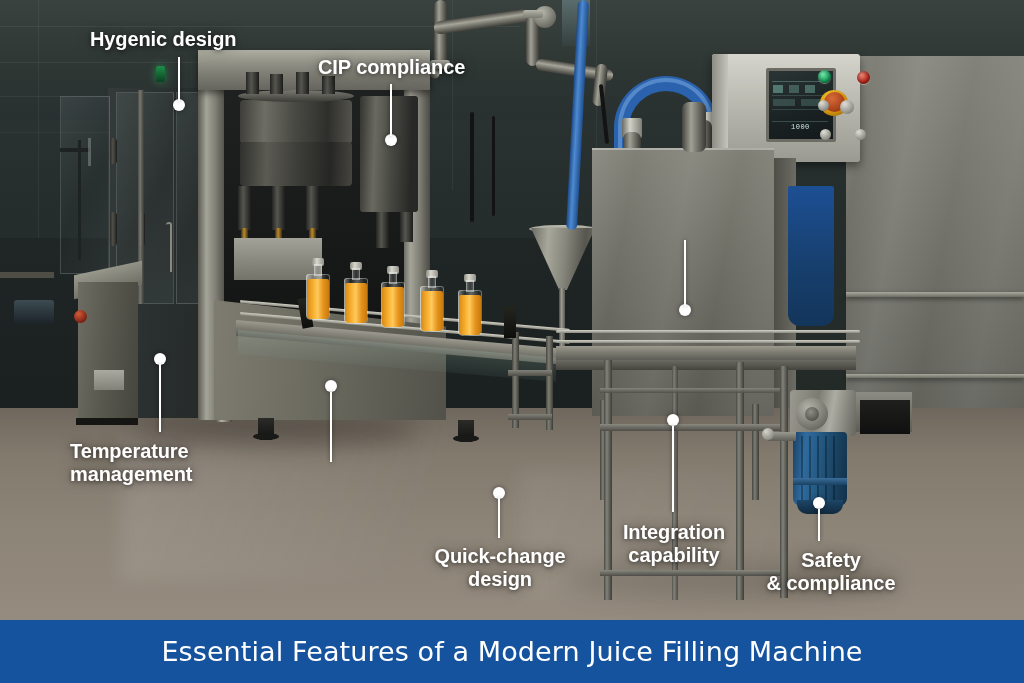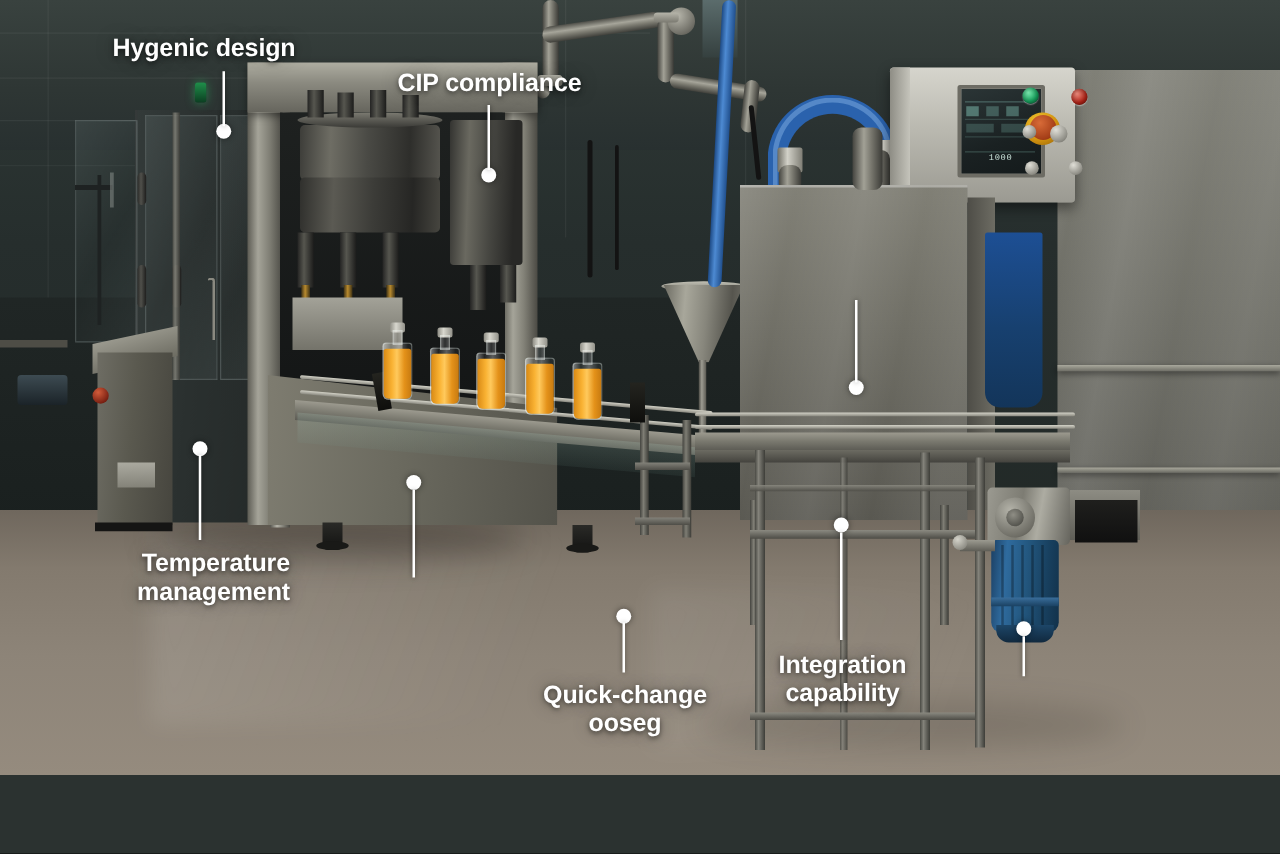--- a/index.html
+++ b/index.html
@@ -413,21 +413,21 @@
     color: #ffffff;
     font-weight: bold;
     font-size: 20px;
     line-height: 1.14;
     letter-spacing: -.1px;
     white-space: pre-line;
     text-shadow: 0 1px 4px rgba(0,0,0,.55), 0 0 14px rgba(0,0,0,.35);
     pointer-events: none;
   }
   .callout-label.ta-center { text-align: center; }
-  .callout-label.ta-right  { text-align: right; }
+  .callout-label.ta-right  { }
   .callout-label.ta-left   { text-align: left; }
 
   .leader-line {
     position: absolute;
     width: 2px;
     background: #ffffff;
     box-shadow: 0 0 4px rgba(0,0,0,.45);
   }
   .leader-dot {
     position: absolute;
@@ -691,24 +691,29 @@
   <div class="leader-line" style="left:159px;top:364px;height:68px;"></div>
   <div class="callout-label ta-right" style="left:70px;top:440px;width:162px;">Temperature
 management</div>
 
   <div class="leader-dot" style="left:325px;top:380px;"></div>
   <div class="leader-line" style="left:330px;top:392px;height:70px;"></div>
 
   <div class="leader-dot" style="left:493px;top:487px;"></div>
   <div class="leader-line" style="left:498px;top:498px;height:40px;"></div>
   <div class="callout-label ta-center" style="left:418px;top:545px;width:164px;">Quick-change
-ooseg</div>
+design</div>
 
   <div class="leader-dot" style="left:667px;top:414px;"></div>
   <div class="leader-line" style="left:672px;top:426px;height:86px;"></div>
   <div class="callout-label ta-center" style="left:604px;top:521px;width:140px;">Integration
 capability</div>
 
   <div class="leader-dot" style="left:813px;top:497px;"></div>
   <div class="leader-line" style="left:818px;top:509px;height:32px;"></div>
-
+  <div class="callout-label ta-center" style="left:756px;top:549px;width:150px;">Safety
+&amp; compliance</div>
+
+  <div id="caption-bar">
+    <div id="caption-text">Essential Features of a Modern Juice Filling Machine</div>
+  </div>
 
 </div>
 
 </body></html>

